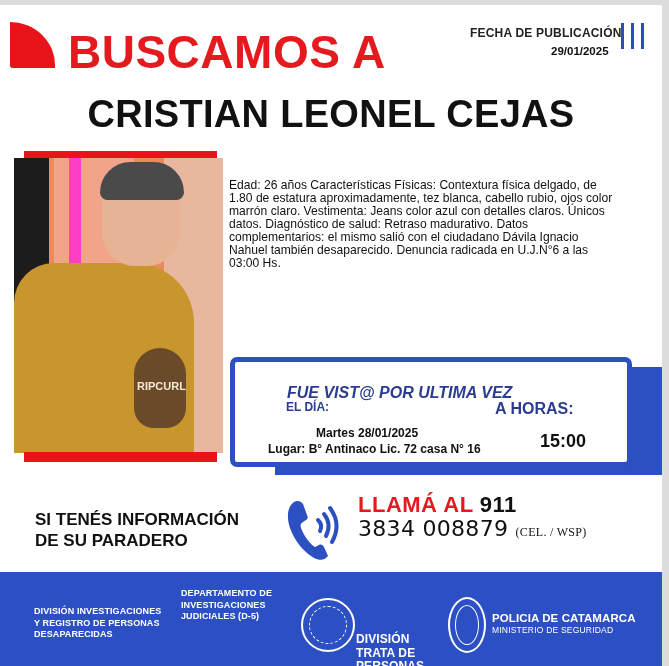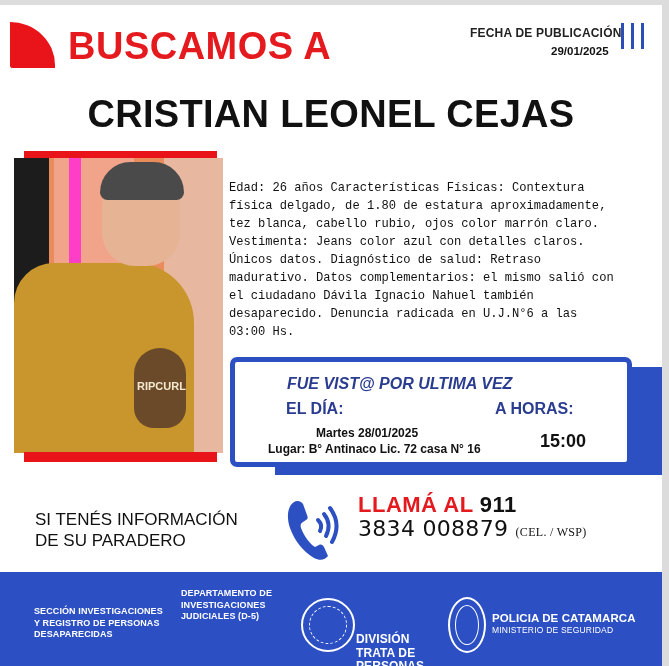--- a/index.html
+++ b/index.html
@@ -2,21 +2,21 @@
 <html><head>
 <meta charset="utf-8">
 <style>
   * { box-sizing: border-box; margin: 0; padding: 0; }
   html, body { width: 669px; height: 666px; overflow: hidden; background: #dcdcdc; }
   body { position: relative; font-family: "Liberation Sans", sans-serif; }
   .poster { position: absolute; left: 0; top: 5px; width: 662px; height: 661px; background: #ffffff; overflow: hidden; }
 
   
   .corner-shape { position: absolute; left: 10px; top: 17px; width: 45px; height: 46px; background: #e8141a; border-radius: 0 48px 0 0 / 0 46px 0 0; border-bottom-left-radius: 3px; }
-  .headline { position: absolute; left: 68px; top: 20px; font-size: 38px; font-weight: bold; color: #e51a1f; letter-spacing: 0.5px; font-family: "Liberation Sans", sans-serif; }
+  .headline { position: absolute; left: 68px; top: 20px; font-size: 46px; font-weight: bold; color: #e51a1f; letter-spacing: 0.5px; font-family: "Liberation Sans", sans-serif; }
   .pub-label { position: absolute; left: 470px; top: 21px; font-size: 12px; font-weight: bold; color: #222; letter-spacing: 0.2px; }
   .pub-date { position: absolute; left: 551px; top: 40px; font-size: 11.5px; font-weight: bold; color: #111; }
   .bars { position: absolute; left: 621px; top: 18px; width: 24px; height: 26px; }
   .bars span { position: absolute; top: 0; width: 3px; height: 26px; background: #2a4db8; }
   .name { position: absolute; left: 0; width: 662px; top: 88px; text-align: center; font-size: 38px; font-weight: bold; color: #111; letter-spacing: 0.3px; }
 
   
   .photo-frame-top { position: absolute; left: 24px; top: 146px; width: 193px; height: 8px; background: #e8141a; }
   .photo-frame-bottom { position: absolute; left: 24px; top: 447px; width: 193px; height: 10px; background: #e8141a; }
   .photo { position: absolute; left: 14px; top: 153px; width: 209px; height: 295px; overflow: hidden; background: #e98b5a; }
@@ -24,34 +24,34 @@
   .photo .wall-pink { position: absolute; left: 40px; top: 0; width: 80px; height: 120px; background: #f2a48a; }
   .photo .boa { position: absolute; left: 55px; top: 0; width: 12px; height: 115px; background: #ff3ec8; }
   .photo .wall-r { position: absolute; left: 150px; top: 0; width: 60px; height: 295px; background: #e7b7a0; }
   .photo .head { position: absolute; left: 88px; top: 8px; width: 78px; height: 100px; background: #e6b394; border-radius: 40px 40px 34px 34px; }
   .photo .hair { position: absolute; left: 86px; top: 4px; width: 84px; height: 38px; background: #4a4a4a; border-radius: 40px 40px 10px 10px; }
   .photo .shirt { position: absolute; left: 0; top: 105px; width: 180px; height: 190px; background: #c9962e; border-radius: 40px 60px 0 0; }
   .photo .logo { position: absolute; left: 120px; top: 190px; width: 52px; height: 80px; background: #6b4a2a; border-radius: 26px 26px 20px 20px; }
   .photo .logo-text { position: absolute; left: 123px; top: 222px; font-size: 11px; font-weight: bold; color: #f4e9d0; }
 
   
-  .desc { position: absolute; left: 229px; top: 174px; width: 390px; font-family: Liberation Mono, monospace; font-size: 12.1px; line-height: 18px; color: #111; }
+  .desc { position: absolute; left: 229px; top: 174px; width: 390px; font-family: Liberation Sans, sans-serif; font-size: 12.1px; line-height: 13px; color: #111; }
 
   
   .seen-band { position: absolute; left: 275px; top: 362px; width: 387px; height: 108px; background: #2c4fc2; }
   .seen-box { position: absolute; left: 230px; top: 352px; width: 402px; height: 110px; background: #ffffff; border: 5px solid #2c4fc2; border-radius: 7px; }
-  .seen-title { position: absolute; left: 287px; top: 370px; font-size: 16px; font-weight: bold; font-style: italic; color: #2a3c8f; }
-  .seen-day-label { position: absolute; left: 286px; top: 395px; font-size: 16px; font-weight: bold; color: #2a3c8f; }
+  .seen-title { position: absolute; left: 287px; top: 379px; font-size: 16px; font-weight: bold; font-style: italic; color: #2a3c8f; }
+  .seen-day-label { position: absolute; left: 286px; top: 395px; font-size: 12px; font-weight: bold; color: #2a3c8f; }
   .seen-hour-label { position: absolute; left: 495px; top: 395px; font-size: 16px; font-weight: bold; color: #2a3c8f; }
   .seen-date { position: absolute; left: 316px; top: 421px; font-size: 12px; font-weight: bold; color: #111; }
   .seen-place { position: absolute; left: 268px; top: 437px; font-size: 12px; font-weight: bold; color: #111; }
   .seen-time { position: absolute; left: 540px; top: 426px; font-size: 18px; font-weight: bold; color: #111; }
 
   
-  .info-text { position: absolute; left: 35px; top: 504px; font-size: 17px; font-weight: normal; color: #111; line-height: 21px; }
+  .info-text { position: absolute; left: 35px; top: 504px; font-size: 17px; font-weight: bold; color: #111; line-height: 21px; }
   .phone-icon { position: absolute; left: 284px; top: 487px; width: 62px; height: 70px; }
   .call-line1 { position: absolute; left: 358px; top: 487px; font-size: 22px; font-weight: bold; color: #111; letter-spacing: 0.5px; }
   .call-line1 .red { color: #e51a1f; }
   .call-line2 { position: absolute; left: 358px; top: 511px; font-size: 22px; color: #111; letter-spacing: 0.3px; font-family: "DejaVu Sans", sans-serif; }
   .call-line3 { position: absolute; left: 358px; top: 535px; font-size: 22px; color: #111; letter-spacing: 0.3px; font-family: "DejaVu Sans", sans-serif; }
   .suffix { font-size: 12px; font-family: Liberation Serif, serif; margin-top: 10px; }
 
   
   .footer { position: absolute; left: 0; top: 567px; width: 662px; height: 94px; background: #2c50c4; }
   .f-col { position: absolute; color: #ffffff; font-weight: bold; font-size: 9px; line-height: 11.5px; letter-spacing: 0.1px; }
@@ -126,21 +126,21 @@
     <span>911</span>
   </div>
   <div class="call-line2">
     <span>3834 008879</span>
     <span class="suffix">(CEL. / WSP)</span>
   </div>
 
   <div class="footer"></div>
 
   <div class="f-col f1">
-    <div>SECCIÓN INVESTIGACIONES</div>
+    <div>DIVISIÓN INVESTIGACIONES</div>
     <div>Y REGISTRO DE PERSONAS</div>
     <div>DESAPARECIDAS</div>
   </div>
   <div class="f-col f2">
     <div>DEPARTAMENTO DE</div>
     <div>INVESTIGACIONES</div>
     <div>JUDICIALES (D-5)</div>
   </div>
 
   <div class="seal seal1">

